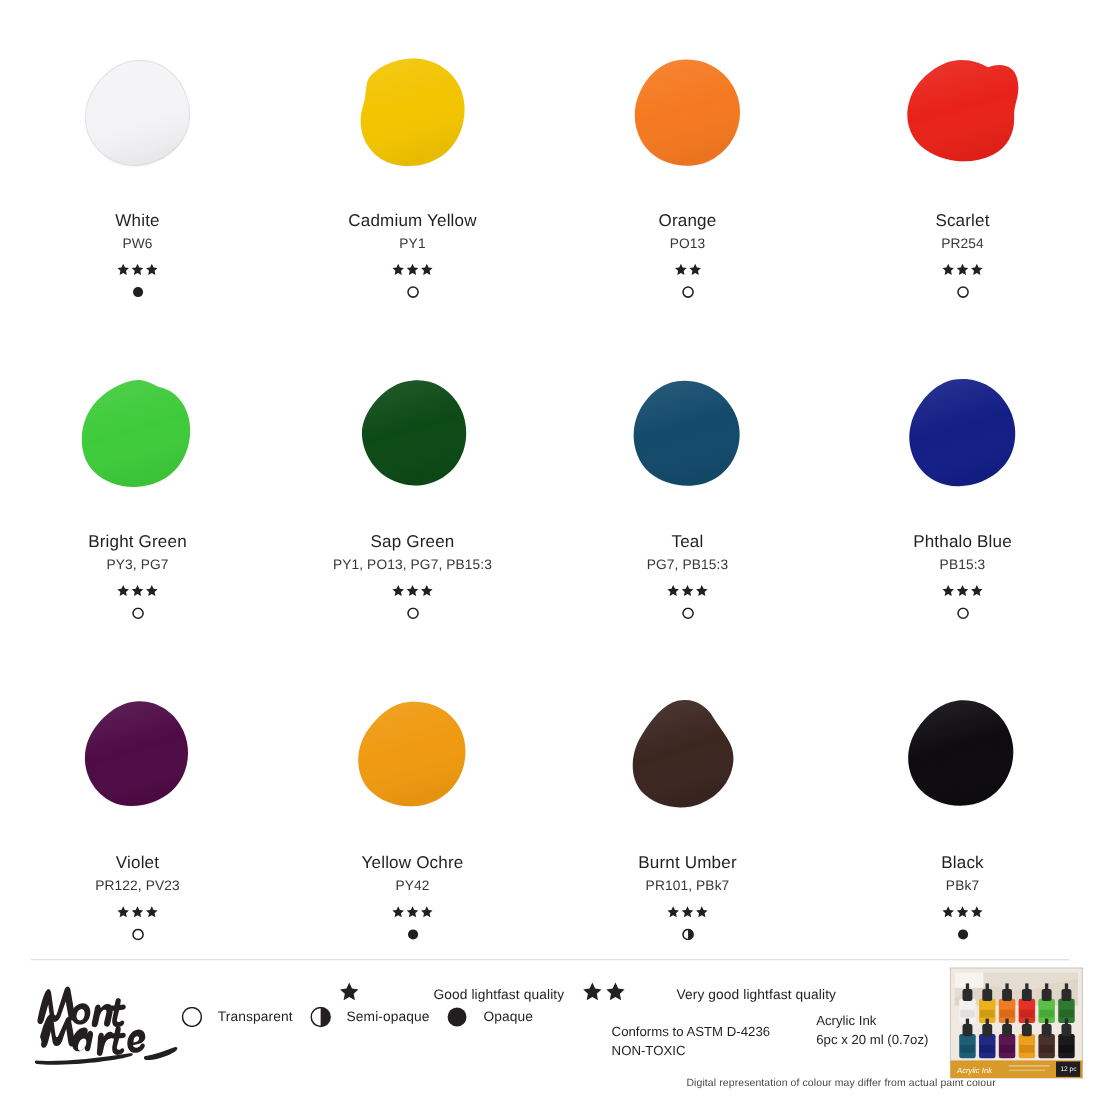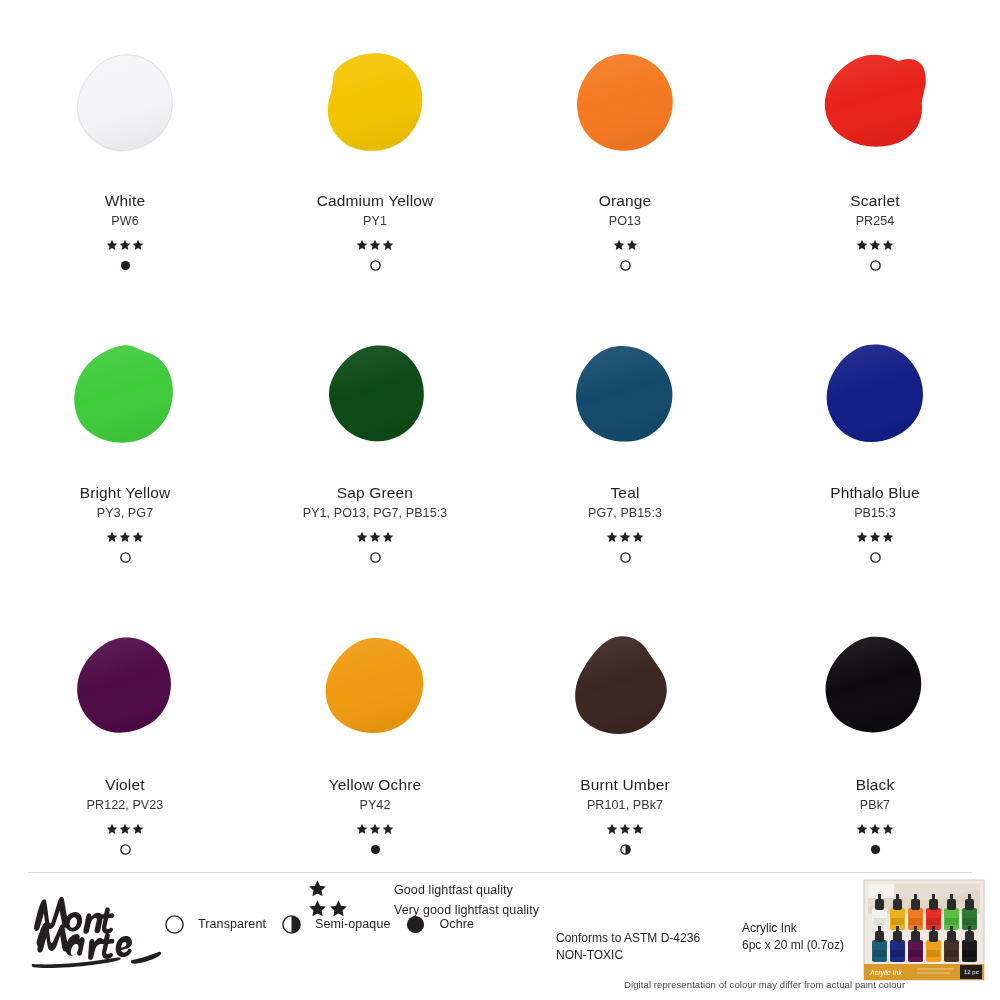--- a/index.html
+++ b/index.html
@@ -85,22 +85,22 @@
     position:absolute;left:165px;top:22px;
     display:flex;flex-direction:row;gap:16px;margin-top:20px;
   }
   .legend-row{display:flex;align-items:center;gap:14px;height:20px;}
   .legend-row .mk{width:19px;height:19px;display:flex;align-items:center;justify-content:center;}
   .legend-row .mk svg{display:block;}
   .legend-row .lbl{font-size:12.5px;color:#231f20;letter-spacing:.1px;white-space:nowrap;}
 
   
   .legend-lf{
-    position:absolute;left:308px;top:8px;
-    display:flex;flex-direction:column;gap:0;
+    position:absolute;left:308px;top:22px;
+    display:flex;flex-direction:row;gap:16px;
   }
   .legend-lf .st{width:72px;display:flex;gap:2px;align-items:center;}
   .legend-lf .lbl{font-size:12.5px;color:#231f20;letter-spacing:.1px;white-space:nowrap;}
 
   
   .txt-astm{
     position:absolute;left:556px;top:48px;
     font-size:12px;line-height:1.45;color:#231f20;white-space:nowrap;margin-top:10px;
   }
   .txt-prod{
@@ -293,21 +293,21 @@
               <defs>
                 <linearGradient id="g4" x1="0" y1="0" x2="0.3" y2="1">
                   <stop offset="0%" stop-color="#ffffff" stop-opacity="0.55"></stop>
                   <stop offset="55%" stop-color="#ffffff" stop-opacity="0"></stop>
                   <stop offset="100%" stop-color="#000000" stop-opacity="0.25"></stop>
                 </linearGradient>
               </defs>
             </svg>
           </div>
         </div>
-        <div class="cname">Bright Yellow</div>
+        <div class="cname">Bright Green</div>
         <div class="ccode">PY3, PG7</div>
         <div class="stars">
           <span>
             <svg width="12" height="12" viewBox="0 0 24 24" aria-hidden="true">
               <path fill="#231f20" d="M12 1.6l3.2 6.9 7.3.9-5.4 5.1 1.4 7.3L12 18.2 5.5 21.8l1.4-7.3L1.5 9.4l7.3-.9z"></path>
             </svg>
           </span>
           <span>
             <svg width="12" height="12" viewBox="0 0 24 24" aria-hidden="true">
               <path fill="#231f20" d="M12 1.6l3.2 6.9 7.3.9-5.4 5.1 1.4 7.3L12 18.2 5.5 21.8l1.4-7.3L1.5 9.4l7.3-.9z"></path>
@@ -653,21 +653,21 @@
             </svg>
           </span>
           <span class="lbl">Semi-opaque</span>
         </div>
         <div class="legend-row">
           <span class="mk">
             <svg width="19" height="19" viewBox="0 0 19 19">
               <circle cx="9.5" cy="9.5" r="8.6" fill="#231f20"></circle>
             </svg>
           </span>
-          <span class="lbl">Ochre</span>
+          <span class="lbl">Opaque</span>
         </div>
       </div>
     <div class="legend-lf" id="legend-lf">
         <div class="legend-row">
           <span class="st">
             <span><svg width="19" height="19" viewBox="0 0 24 24" aria-hidden="true">
                 <path fill="#231f20" d="M12 1.6l3.2 6.9 7.3.9-5.4 5.1 1.4 7.3L12 18.2 5.5 21.8l1.4-7.3L1.5 9.4l7.3-.9z"></path>
               </svg></span>
           </span>
           <span class="lbl">Good lightfast quality</span>

